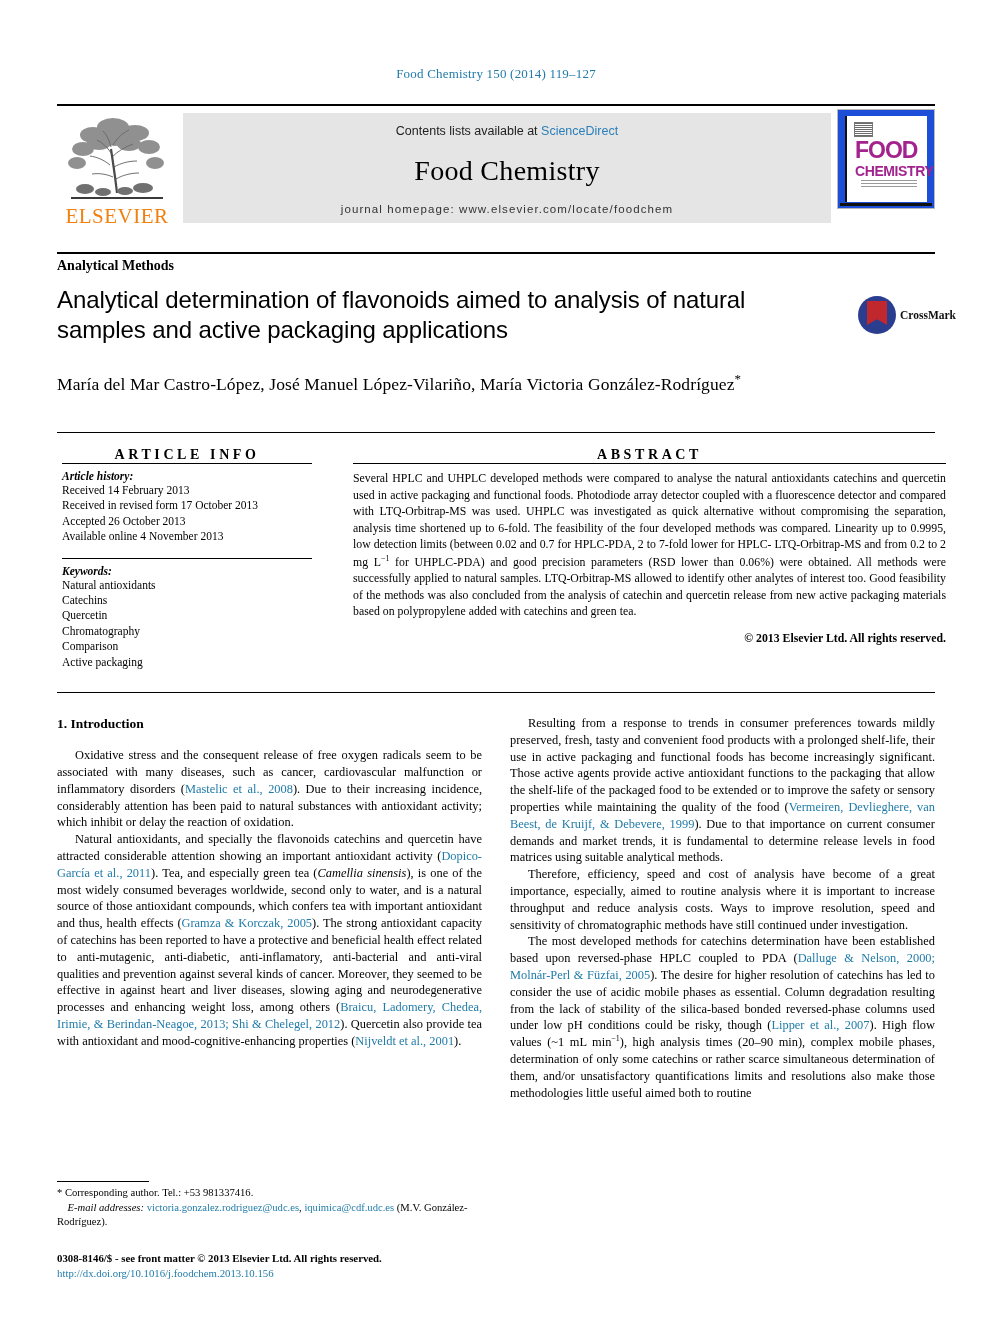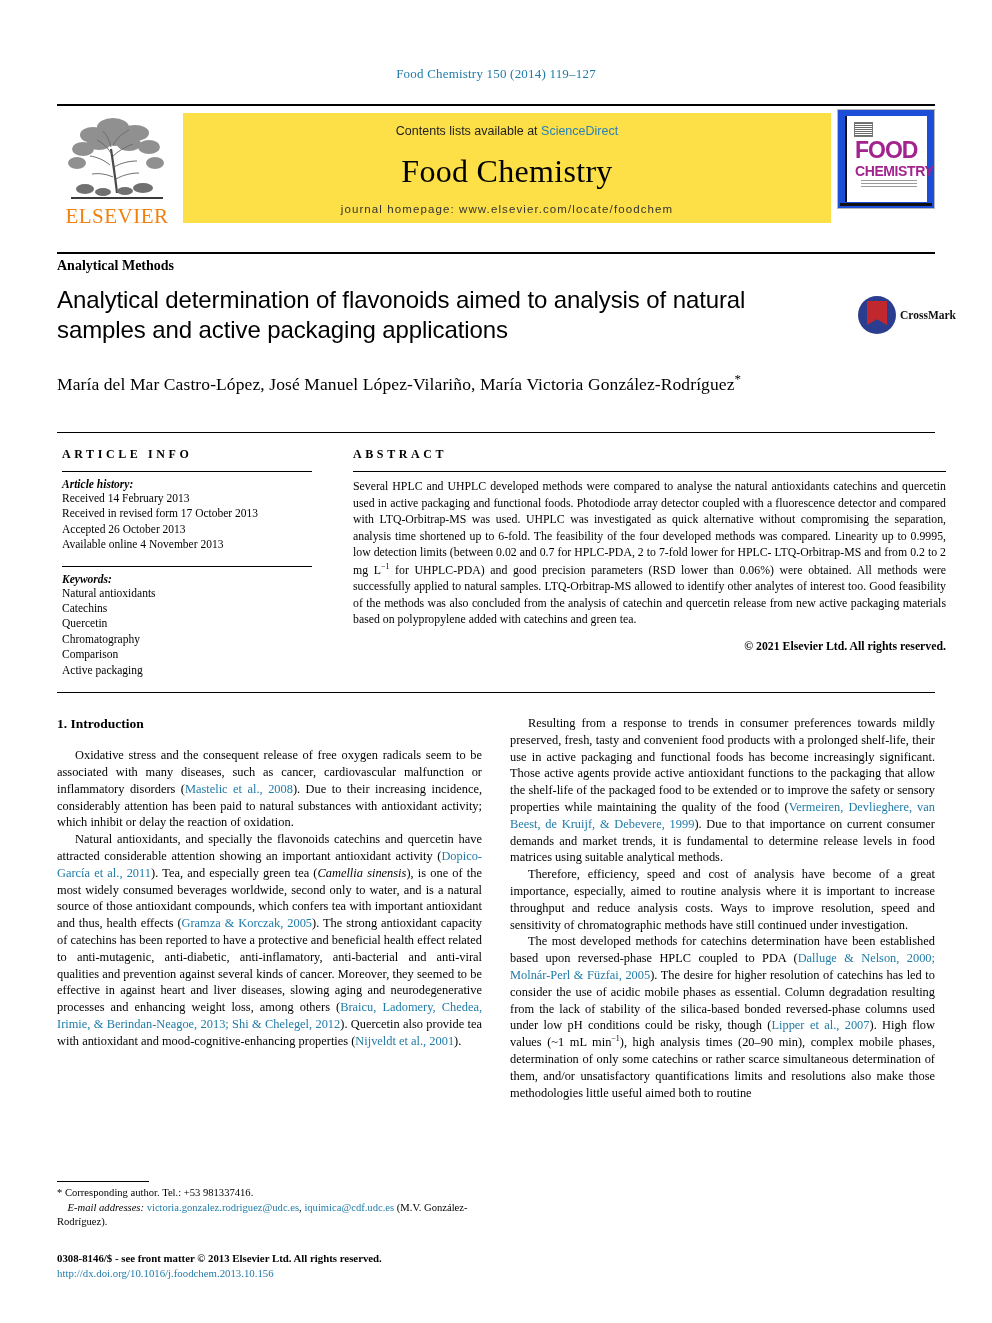--- a/index.html
+++ b/index.html
@@ -60,40 +60,40 @@
     font-family: "Liberation Serif", serif;
     font-size: 21px;
     color: #f08010;
     letter-spacing: .5px;
     line-height: 1;
     margin-top: 1px;
   }
 
   .banner {
     flex: 1 1 auto;
-    background: #fde047;
+    background: #e5e5e5;
     margin-left: 6px;
     margin-right: 6px;
     display: flex;
     flex-direction: column;
     justify-content: space-between;
     align-items: center;
     padding: 11px 0 8px 0;
     height: 110px;
     box-sizing: border-box;
   }
   .contents-line {
     font-family: "Liberation Sans", sans-serif;
     font-size: 12.5px;
     color: #222;
   }
   .contents-line .sd { color: #2a7fb8; }
   .journal-title {
     font-family: "Liberation Serif", serif;
-    font-size: 32px;
+    font-size: 28px;
     color: #000;
     line-height: 1;
     letter-spacing: .3px;
   }
   .homepage-line {
     font-family: "Liberation Sans", sans-serif;
     font-size: 11.5px;
     color: #333;
     letter-spacing: 1.1px;
   }
@@ -235,23 +235,23 @@
   }
 
   .artinfo {
     position: absolute;
     left: 62px; top: 447px;
     width: 250px;
   }
   .hdr-spaced {
     font-family: "Liberation Serif", serif;
     font-weight: bold;
-    font-size: 12px;
+    font-size: 14px;
     letter-spacing: 3.6px;
-    margin-bottom: 9px;
+    text-align: center;
   }
   .rule-thin { border-top: 1.3px solid #000; margin-bottom: 6px; }
   .ai-italic {
     font-style: italic;
     font-weight: bold;
     font-size: 11.5px;
     margin-bottom: 1px;
   }
   .ai-line {
     font-size: 11.5px;
@@ -419,21 +419,21 @@
       <div class="ai-line">Chromatography</div>
       <div class="ai-line">Comparison</div>
       <div class="ai-line">Active packaging</div>
     </div>
   </div>
 
   <div class="abstract">
     <div class="hdr-spaced">ABSTRACT</div>
     <div class="rule-thin"></div>
     <div class="abs-text"><span>Several HPLC and UHPLC developed methods were compared to analyse the natural antioxidants catechins and quercetin used in active packaging and functional foods. Photodiode array detector coupled with a fluorescence detector and compared with LTQ-Orbitrap-MS was used. UHPLC was investigated as quick alternative without compromising the separation, analysis time shortened up to 6-fold. The feasibility of the four developed methods was compared. Linearity up to 0.9995, low detection limits (between 0.02 and 0.7 for HPLC-PDA, 2 to 7-fold lower for HPLC- LTQ-Orbitrap-MS and from 0.2 to 2 mg L</span><sup class="sup">−1</sup><span> for UHPLC-PDA) and good precision parameters (RSD lower than 0.06%) were obtained. All methods were successfully applied to natural samples. LTQ-Orbitrap-MS allowed to identify other analytes of interest too. Good feasibility of the methods was also concluded from the analysis of catechin and quercetin release from new active packaging materials based on polypropylene added with catechins and green tea.</span></div>
-    <div class="abs-copy">© 2021 Elsevier Ltd. All rights reserved.</div>
+    <div class="abs-copy">© 2013 Elsevier Ltd. All rights reserved.</div>
   </div>
 
   <div class="infobar-bottom"></div>
 
   <div class="col col-left">
     <div class="h2">1. Introduction</div>
     <p><span>Oxidative stress and the consequent release of free oxygen radicals seem to be associated with many diseases, such as cancer, cardiovascular malfunction or inflammatory disorders (</span><span class="ref">Mastelic et al., 2008</span><span>). Due to their increasing incidence, considerably attention has been paid to natural substances with antioxidant activity; which inhibit or delay the reaction of oxidation.</span></p>
     <p><span>Natural antioxidants, and specially the flavonoids catechins and quercetin have attracted considerable attention showing an important antioxidant activity (</span><span class="ref">Dopico-García et al., 2011</span><span>). Tea, and especially green tea (</span><span class="it">Camellia sinensis</span><span>), is one of the most widely consumed beverages worldwide, second only to water, and is a natural source of those antioxidant compounds, which confers tea with important antioxidant and thus, health effects (</span><span class="ref">Gramza &amp; Korczak, 2005</span><span>). The strong antioxidant capacity of catechins has been reported to have a protective and beneficial health effect related to anti-mutagenic, anti-diabetic, anti-inflamatory, anti-bacterial and anti-viral qualities and prevention against several kinds of cancer. Moreover, they seemed to be effective in against heart and liver diseases, slowing aging and neurodegenerative processes and enhancing weight loss, among others (</span><span class="ref">Braicu, Ladomery, Chedea, Irimie, &amp; Berindan-Neagoe, 2013; Shi &amp; Chelegel, 2012</span><span>). Quercetin also provide tea with antioxidant and mood-cognitive-enhancing properties (</span><span class="ref">Nijveldt et al., 2001</span><span>).</span></p>
   </div>
 

